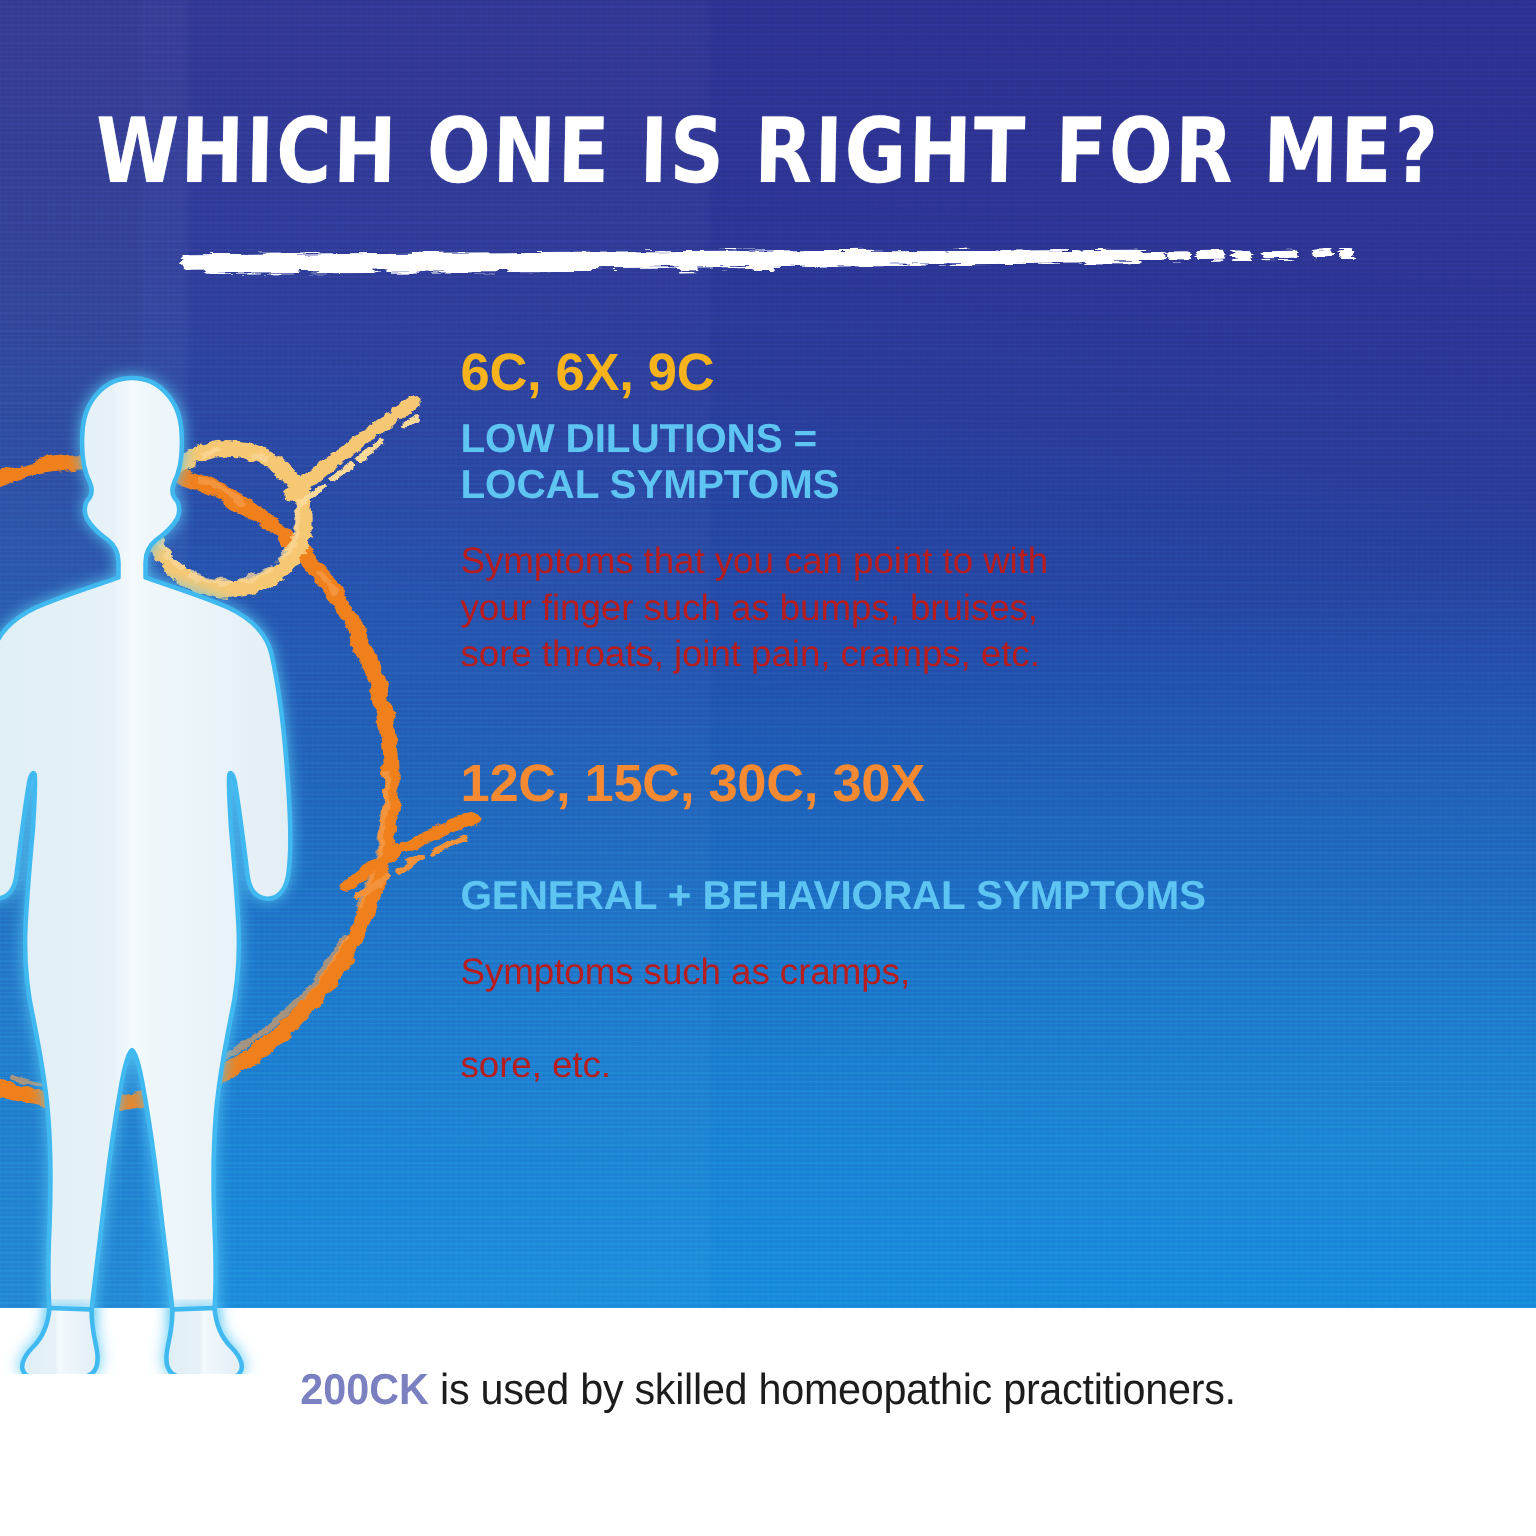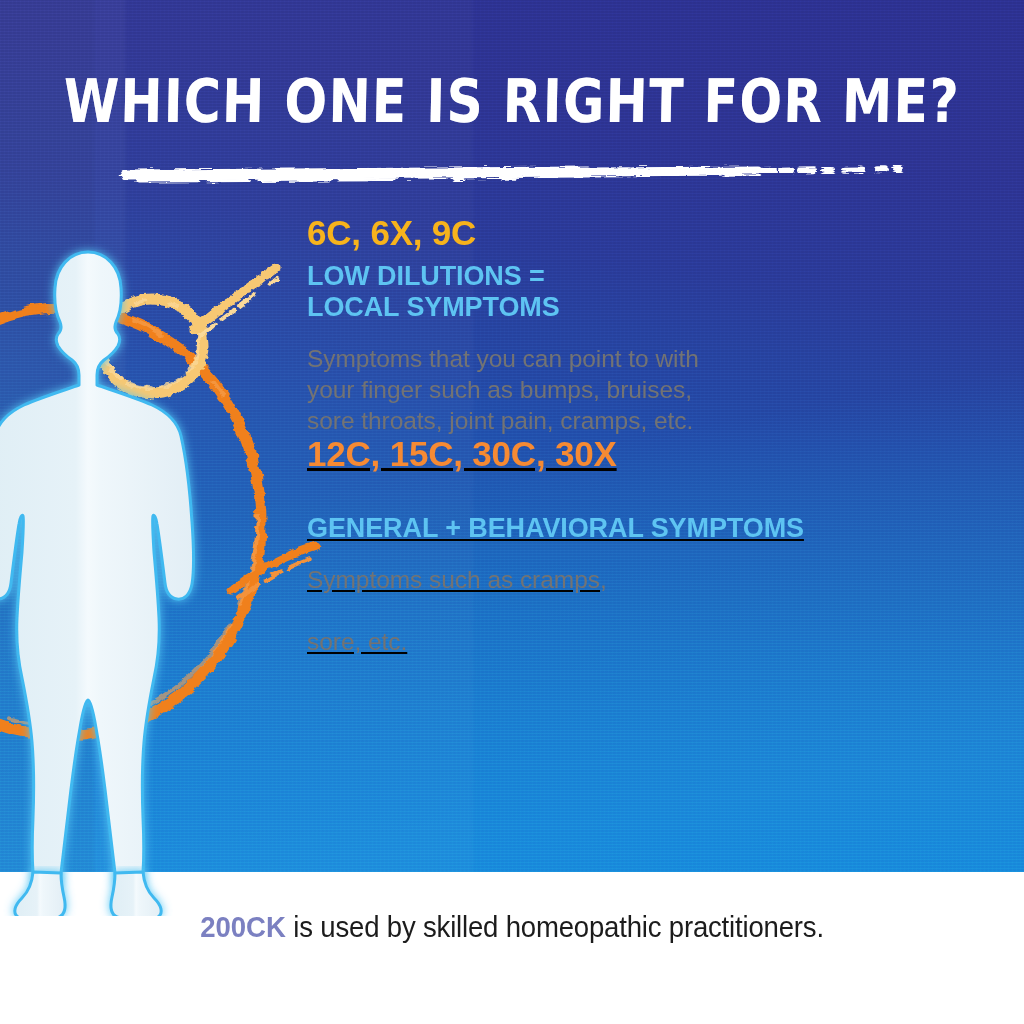--- a/index.html
+++ b/index.html
@@ -85,36 +85,36 @@
     display:inline-block;
     font-family:"Liberation Sans Narrow","DejaVu Sans Condensed","Liberation Sans",sans-serif;
     color:#ffffff;font-weight:700;font-size:60px;line-height:62px;
     letter-spacing:1.5px;
     transform:scaleX(.93) skewX(-1.2deg);
     text-shadow:0 0 .6px rgba(255,255,255,.55);
   }
   .title-rule{position:absolute;left:118px;top:160px;width:790px;height:30px;}
 
   
-  .col{position:absolute;left:307px;top:215px;width:690px;}
+  .col{position:absolute;left:307px;top:231px;width:690px;}
   .dose{
     font-weight:700;letter-spacing:-.2px;line-height:1.05;
     font-size:35px;margin:0;
   }
   .dose.gold{color:#f7b31c;}
   .dose.orange{color:#f68a33;}
   .subhead{
     color:#5ec4f2;font-weight:700;font-size:27px;line-height:31px;
     letter-spacing:-.1px;margin:9px 0 0 0;text-transform:uppercase;
   }
   .body{
-    color:#737373;font-size:24.5px;line-height:31px;font-weight:400;
+    color:#b91c1c;font-size:24.5px;line-height:31px;font-weight:400;
     margin:20px 0 0 0;letter-spacing:-.05px;
   }
-  .blk2{text-decoration:underline;}
+  .blk2{margin-top:53px;}
 
   
   .footer{
     position:absolute;left:0;top:910px;width:1024px;text-align:center;
     font-size:29px;line-height:34px;color:#1c1c1c;letter-spacing:-.2px;
     font-family:"Liberation Sans Narrow","Liberation Sans",sans-serif;
     transform:scaleX(.95);
   }
   .footer .hl{color:#7b80c1;font-weight:700;letter-spacing:0px;}
   .nowrap{white-space:nowrap;}

